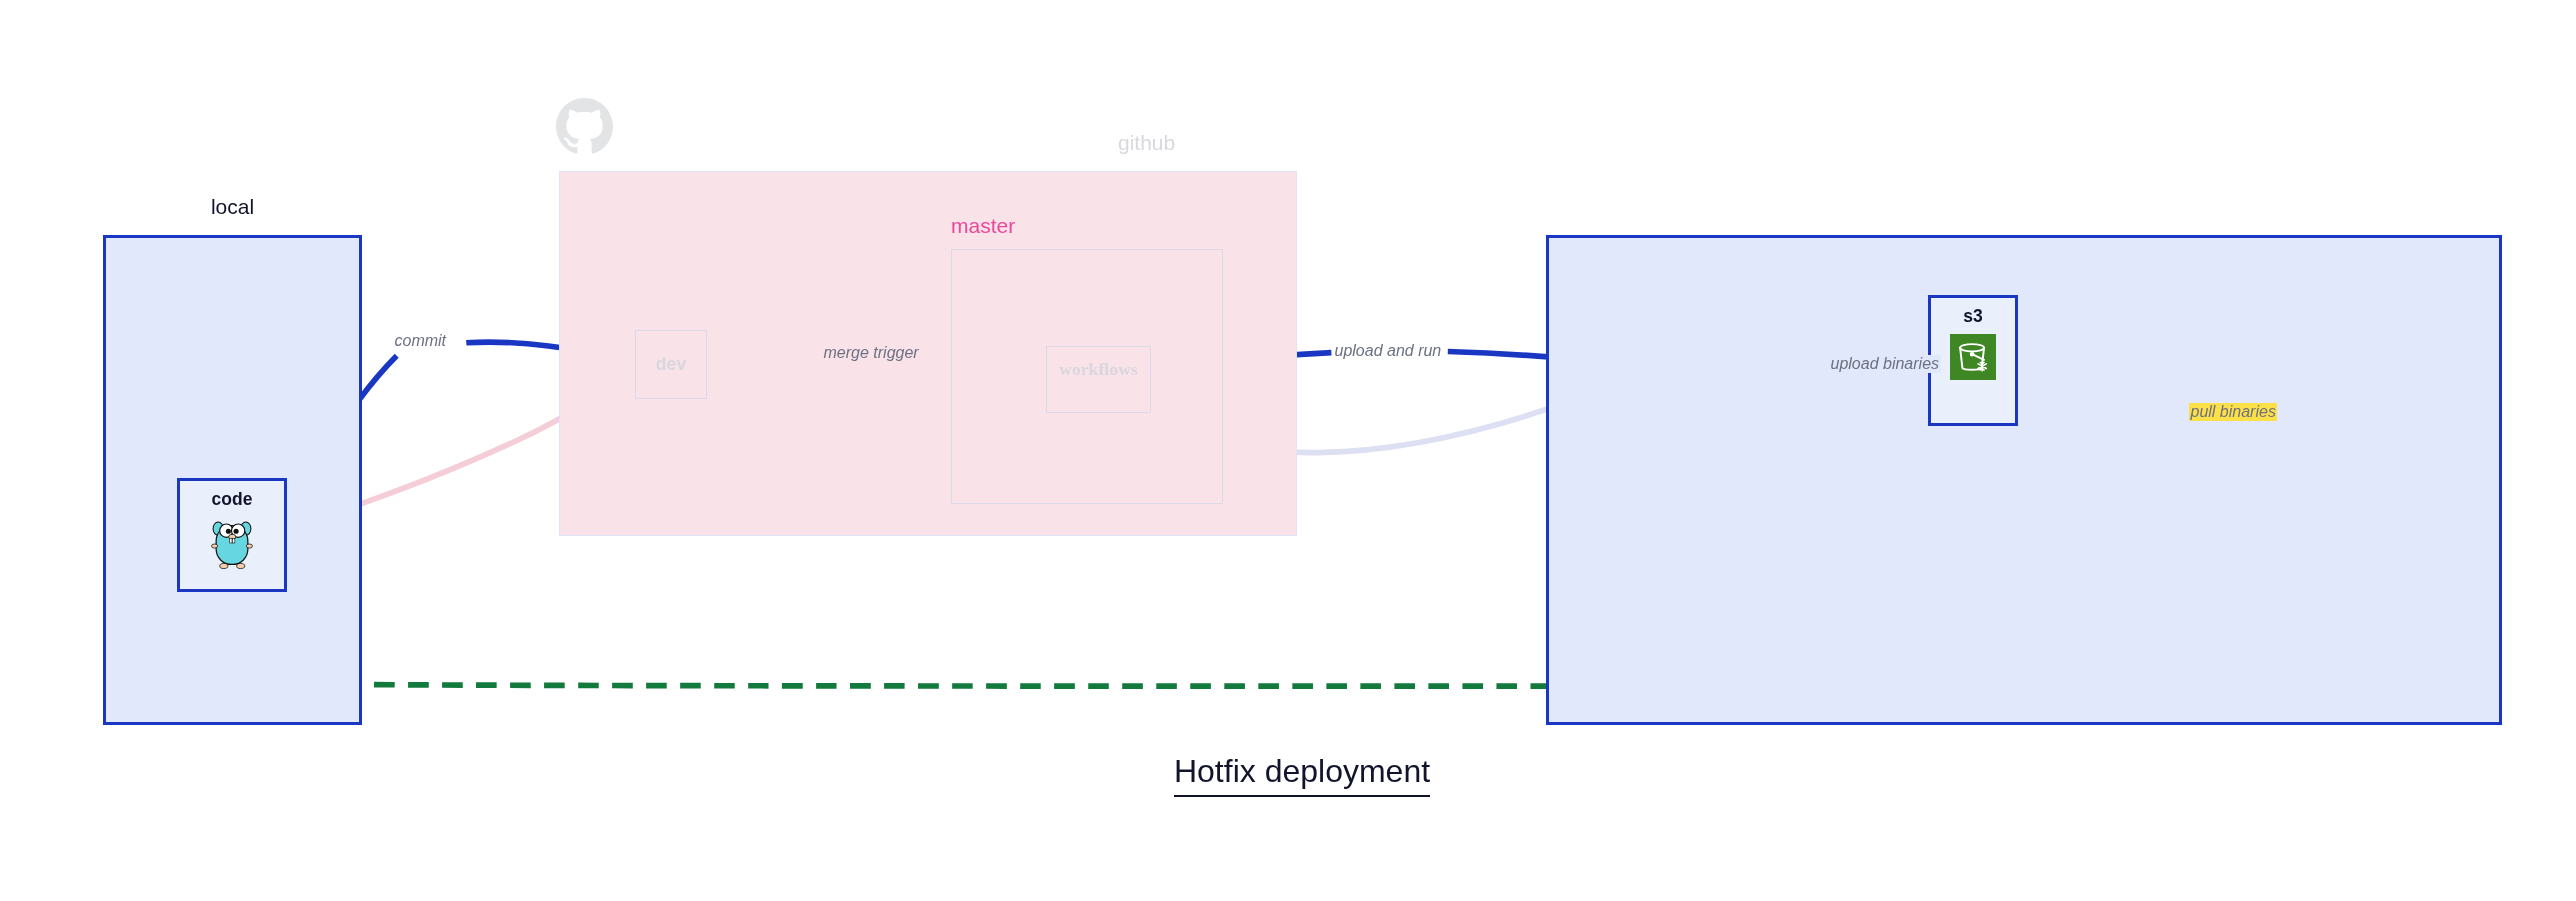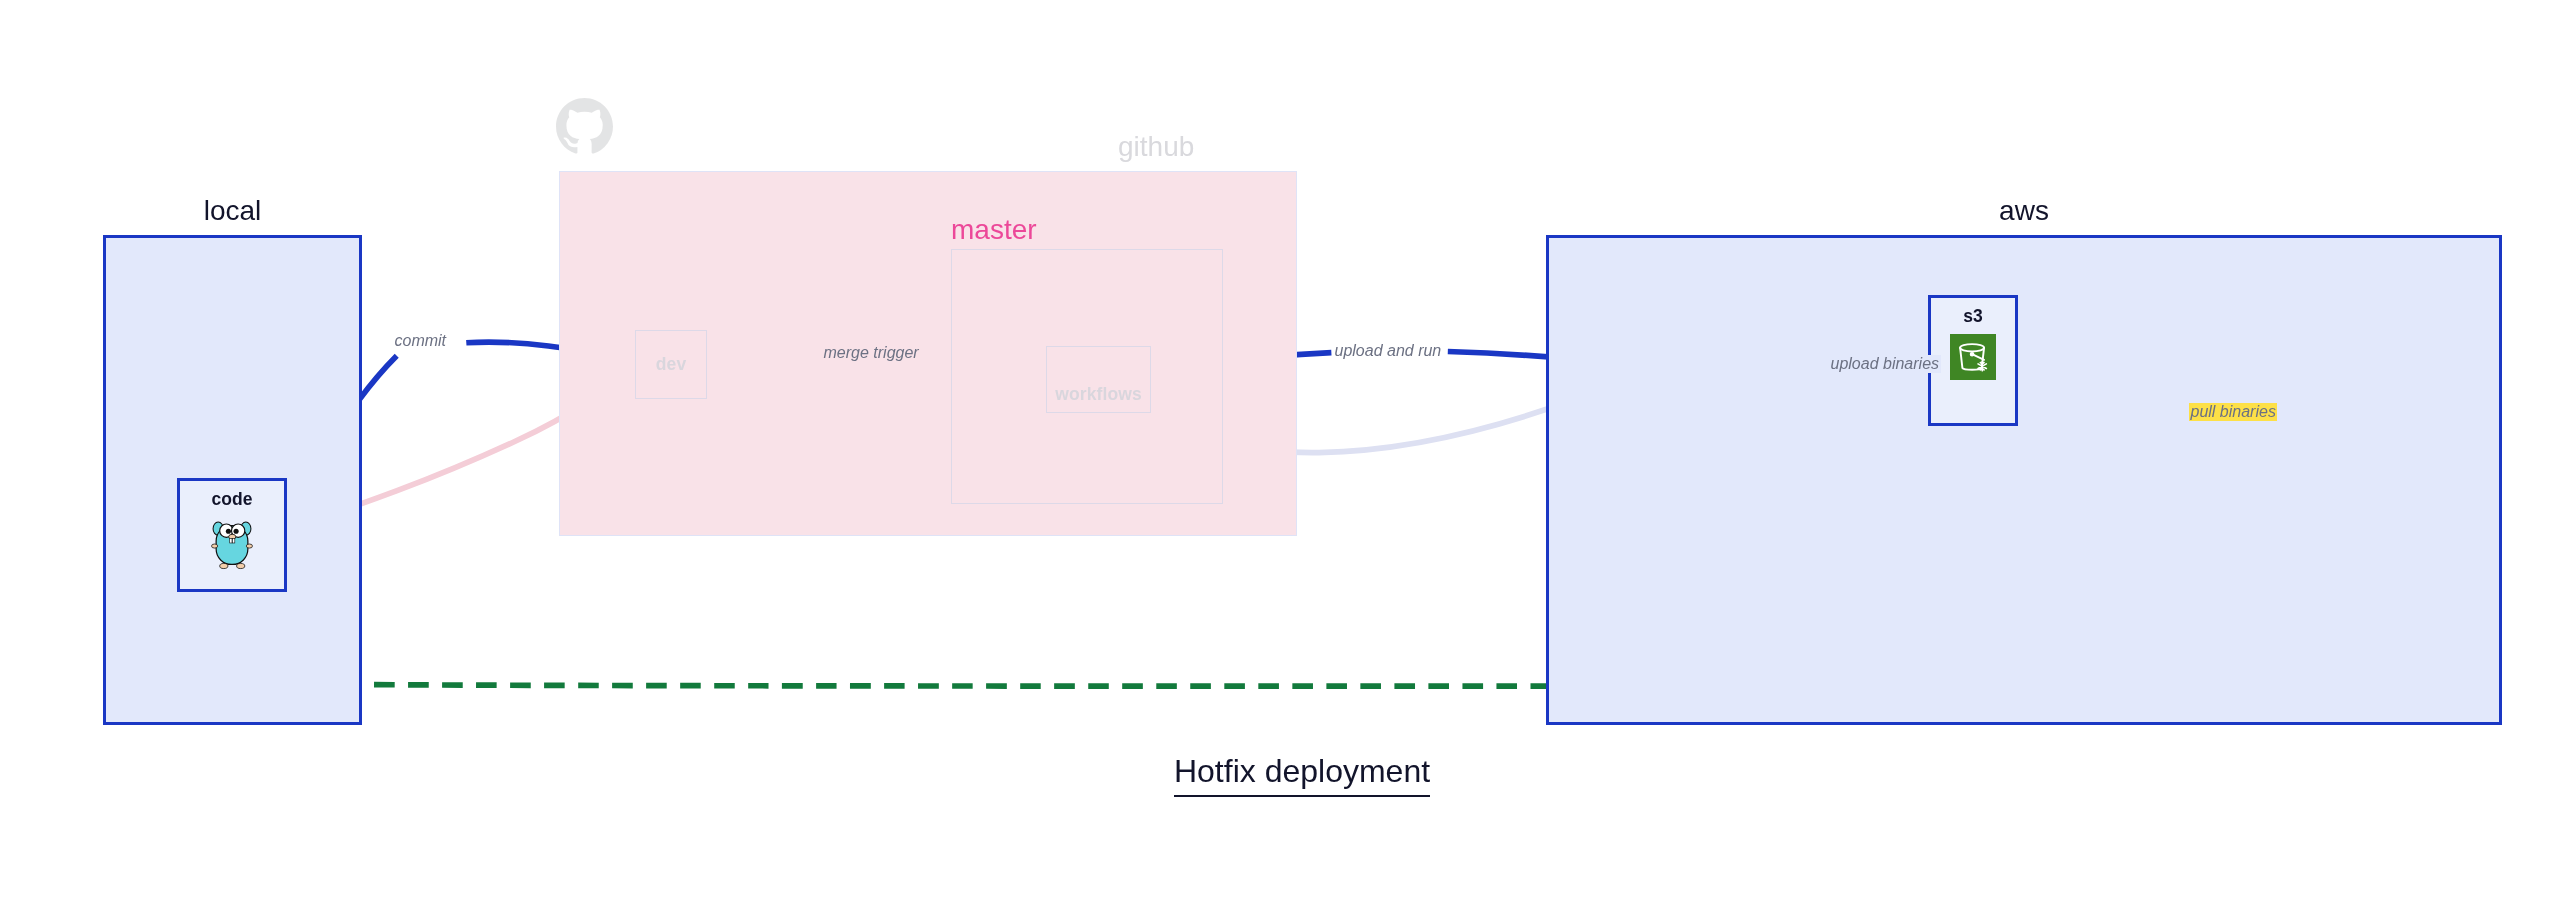--- a/index.html
+++ b/index.html
@@ -3,21 +3,21 @@
 <meta charset="utf-8">
 <title>Hotfix deployment</title>
 <style>
   html,body{margin:0;padding:0;background:#ffffff;}
   body{font-family:"Liberation Sans",sans-serif;}
   #stage{position:relative;width:2604px;height:902px;background:#ffffff;overflow:hidden;}
   #wires{position:absolute;left:0;top:0;width:2604px;height:902px;pointer-events:none;}
 
   
   .cluster{position:absolute;box-sizing:border-box;}
-  .cluster-title{position:absolute;font-size:28px;color:#12142b;white-space:nowrap;}
+  .cluster-title{position:absolute;font-size:21px;color:#12142b;white-space:nowrap;}
 
   .cluster-local{left:103px;top:235px;width:259px;height:490px;
         background:#e2e8fb;border:3.6px solid #1a37c4;}
   .title-local{left:103px;top:195px;width:259px;text-align:center;}
 
   .cluster-github{left:559px;top:171px;width:738px;height:365px;
         background:#f9e2e8;border:1.5px solid #dfe3f7;}
   .title-github{left:1118px;top:131px;text-align:right;color:#d9d9dd;}
 
   .cluster-master{left:951px;top:249px;width:272px;height:255px;
@@ -125,21 +125,20 @@
       0-.87.31-1.59.82-2.15-.08-.2-.36-1.02.08-2.12 0 0 .67-.21 2.2.82a7.42 7.42 0 0 1 2-.27c.68 0
       1.36.09 2 .27 1.53-1.04 2.2-.82 2.2-.82.44 1.1.16 1.92.08 2.12.51.56.82 1.27.82 2.15 0 3.07-1.87
       3.75-3.65 3.95.29.25.54.73.54 1.48 0 1.07-.01 1.93-.01 2.2 0 .21.15.46.55.38A8.012 8.012 0 0 0 16
       8c0-4.42-3.58-8-8-8z"></path>
   </svg>
 
   <div class="cluster cluster-master"></div>
   <div class="cluster-title title-master">master</div>
 
   <div class="cluster cluster-aws"></div>
-  <div class="cluster-title title-aws">aws</div>
 
   <div class="node n-code">
     <div class="node-label">code</div>
     <div class="node-icon">
       <svg width="44" height="54" viewBox="0 0 86 104">
         <ellipse cx="16" cy="22" rx="10" ry="13" fill="#66d6e0" stroke="#111" stroke-width="2"></ellipse>
         <ellipse cx="70" cy="22" rx="10" ry="13" fill="#66d6e0" stroke="#111" stroke-width="2"></ellipse>
         <rect x="12" y="16" width="62" height="76" rx="30" fill="#66d6e0" stroke="#111" stroke-width="2.4"></rect>
         <circle cx="32" cy="26" r="13" fill="#fff" stroke="#111" stroke-width="2.2"></circle>
         <circle cx="55" cy="26" r="13" fill="#fff" stroke="#111" stroke-width="2.2"></circle>
@@ -154,21 +153,21 @@
         <ellipse cx="60" cy="95" rx="8" ry="5" fill="#f3ceaa" stroke="#111" stroke-width="1.5"></ellipse>
       </svg>
     </div>
   </div>
 
   <div class="node node-faded n-dev">
     <div class="node-label" style="margin-top:23px;">dev</div>
   </div>
 
   <div class="node node-faded n-workflows">
-    <div class="node-label" style="margin-top:37px;">workflows</div>
+    <div class="node-label" style="margin-top:12px;font-family:Liberation Serif, serif;">workflows</div>
   </div>
 
 
   <div class="node n-s3">
     <div class="node-label">s3</div>
     <div class="node-icon">
       <svg width="46" height="46" viewBox="0 0 100 100">
         <rect width="100" height="100" fill="#3f8624"></rect>
         <g fill="none" stroke="#fff" stroke-width="4.2" stroke-linecap="round" stroke-linejoin="round">
           <ellipse cx="48" cy="30" rx="26" ry="8"></ellipse>

